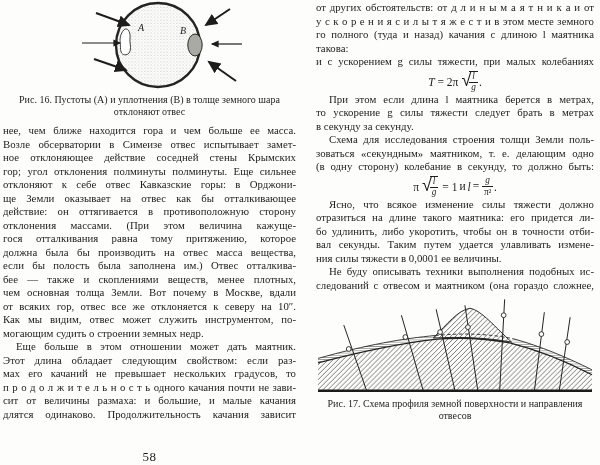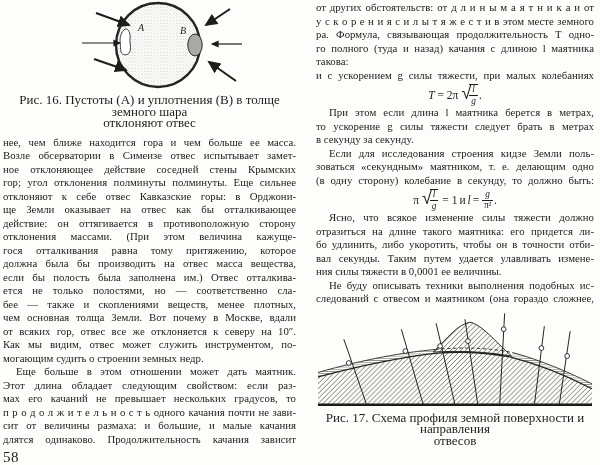--- a/index.html
+++ b/index.html
@@ -12,23 +12,23 @@
   .col-right{left:316px;width:278px;top:1px}
   .line{
     line-height:13.5px;height:13.5px;overflow:hidden;
     text-align:justify;text-align-last:justify;
   }
   .line.last{text-align-last:left}
   .line.indent{text-indent:13px}
   .figwrap{display:flex;justify-content:center;align-items:center}
   .fig16{height:92px;margin-bottom:2px}
   .fig17{height:98px;margin-top:5px;margin-bottom:3px}
-  .caption{font-size:13px;line-height:11.5px;text-align:center;text-align-last:center}
+  .caption{font-size:10px;line-height:11.5px;text-align:left;text-align-last:center}
   .caption-block{margin-bottom:7px}
-  .pagenum{position:absolute;top:449px;width:100%;font-size:15px;letter-spacing:.5px}
+  .pagenum{position:absolute;top:449px;width:100%;text-align:center;font-size:13px;letter-spacing:.5px}
   .formula{
     text-align:right;text-align-last:center;padding:3px 0 2px;height:19px;
     font-size:11.5px;
   }
   .it{font-style:italic}
   .fsp{margin:0 2px}
   .sqrt{display:inline-flex;align-items:flex-start;vertical-align:middle;margin:0 1px 0 3px;position:relative;top:-1px}
   .rsign{font-size:18px;line-height:18px;font-family:"DejaVu Sans", sans-serif;font-weight:200}
   .rtop{display:inline-flex;flex-direction:column;align-items:center;border-top:1px solid #1e1d1b;margin-left:-2px;font-size:9.3px;line-height:1.05}
   .rtop .num,.frac .num{border-bottom:.8px solid #1e1d1b;padding:0 3px .5px;font-style:italic}
@@ -85,21 +85,20 @@
     <div class="line">Возле обсерватории в Симеизе отвес испытывает замет-</div>
     <div class="line">ное отклоняющее действие соседней стены Крымских</div>
     <div class="line">гор; угол отклонения полминуты полминуты. Еще сильнее</div>
     <div class="line">отклоняют к себе отвес Кавказские горы: в Орджони-</div>
     <div class="line">ще Земли оказывает на отвес как бы отталкивающее</div>
     <div class="line">действие: он оттягивается в противоположную сторону</div>
     <div class="line">отклонения массами. (При этом величина кажуще-</div>
     <div class="line">гося отталкивания равна тому притяжению, которое</div>
     <div class="line">должна была бы производить на отвес масса вещества,</div>
     <div class="line">если бы полость была заполнена им.) Отвес отталкива-</div>
-    <div class="line">ется не только полостями, но — соответственно сла-</div>
     <div class="line">бее — также и скоплениями веществ, менее плотных,</div>
     <div class="line">чем основная толща Земли. Вот почему в Москве, вдали</div>
     <div class="line">от всяких гор, отвес все же отклоняется к северу на 10″.</div>
     <div class="line">Как мы видим, отвес может служить инструментом, по-</div>
     <div class="line last">могающим судить о строении земных недр.</div>
     <div class="line indent">Еще больше в этом отношении может дать маятник.</div>
     <div class="line">Этот длина обладает следующим свойством: если раз-</div>
     <div class="line">мах его качаний не превышает нескольких градусов, то</div>
     <div class="line">п р о д о л ж и т е л ь н о с т ь одного качания почти не зави-</div>
     <div class="line">сит от величины размаха: и большие, и малые качания</div>
@@ -107,40 +106,39 @@
   </div>
 
   <div class="pagenum">58</div>
 </div>
 
 <div class="col col-right">
 
   <div>
     <div class="line">от других обстоятельств: от д л и н ы  м а я т н и к а и от</div>
     <div class="line">у с к о р е н и я  с и л ы  т я ж е с т и в этом месте земного ша-</div>
-    <div class="line">ра. Формула, связывающая продолжительность T одно-</div>
     <div class="line">го полного (туда и назад) качания с длиною l маятника</div>
     <div class="line last">такова:</div>
     <div class="line">и с ускорением g силы тяжести, при малых колебаниях</div>
 
     <div class="formula">
       <span class="it">T</span><span> = 2π</span><span class="sqrt">
           <span class="rsign">√</span>
           <span class="rtop">
             <span class="num">l</span>
             <span class="den it">g</span>
           </span>
         </span><span>.</span>
     </div>
 
     <div class="line indent">При этом если длина l маятника берется в метрах,</div>
     <div class="line">то ускорение g силы тяжести следует брать в метрах</div>
     <div class="line last">в секунду за секунду.</div>
 
-    <div class="line indent">Если для исследования строения кидзе Земли поль-</div>
+    <div class="line indent">Схема для исследования строения толщи Земли поль-</div>
     <div class="line">зоваться «секундным» маятником, т. е. делающим одно</div>
     <div class="line">(в одну сторону) колебание в секунду, то должно быть:</div>
 
     <div class="formula">
       <span>π</span><span class="sqrt">
           <span class="rsign">√</span>
           <span class="rtop">
             <span class="num">l</span>
             <span class="den it">g</span>
           </span>

